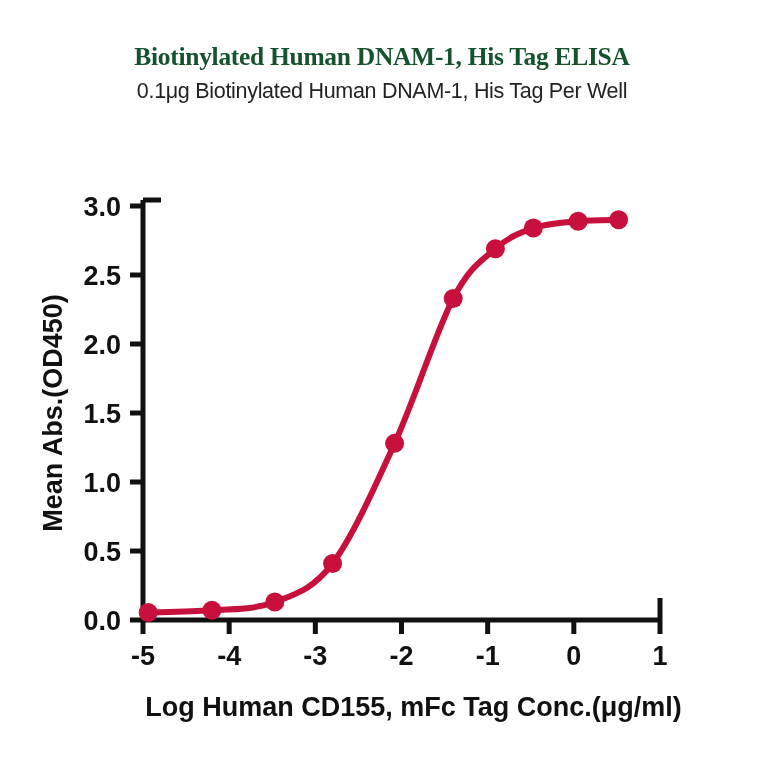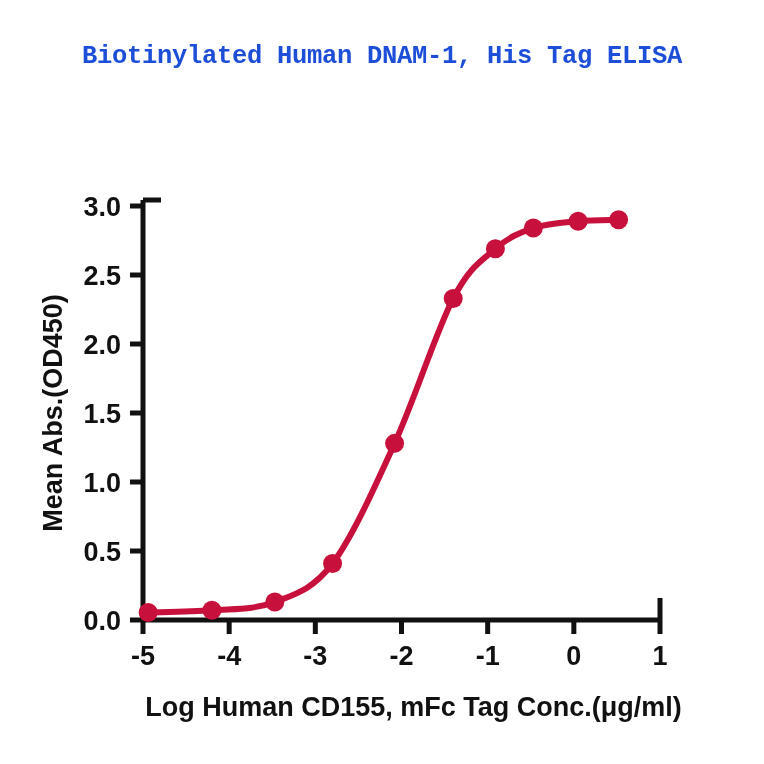--- a/index.html
+++ b/index.html
@@ -20,24 +20,24 @@
     background: #ffffff;
   }
   .title-block {
     position: absolute;
     top: 42px;
     left: 0;
     width: 764px;
     text-align: center;
   }
   .chart-title {
-    font-family: Liberation Mono, monospace;
+    font-family: Liberation Serif, serif;
     font-size: 25.5px;
     font-weight: bold;
-    color: #1d4ed8;
+    color: #14532d;
     letter-spacing: -0.3px;
     line-height: 1.15;
     white-space: nowrap;
   }
   .chart-subtitle {
     font-family: "Liberation Sans", sans-serif;
     font-size: 21.5px;
     font-weight: normal;
     color: #232323;
     letter-spacing: -0.3px;
@@ -63,20 +63,21 @@
     fill: #111111;
   }
 </style>
 </head>
 <body>
 
 <div id="figure">
 
   <div class="title-block">
     <div class="chart-title">Biotinylated Human DNAM-1, His Tag ELISA</div>
+    <div class="chart-subtitle">0.1μg Biotinylated Human DNAM-1, His Tag Per Well</div>
   </div>
 
   <svg id="plot-svg" width="764" height="764">
     <g id="y-tick-labels">
         <text x="121" y="630" text-anchor="end" class="axis-tick-label">0.0</text>
         <text x="121" y="561" text-anchor="end" class="axis-tick-label">0.5</text>
         <text x="121" y="492" text-anchor="end" class="axis-tick-label">1.0</text>
         <text x="121" y="423" text-anchor="end" class="axis-tick-label">1.5</text>
         <text x="121" y="354" text-anchor="end" class="axis-tick-label">2.0</text>
         <text x="121" y="285" text-anchor="end" class="axis-tick-label">2.5</text>

